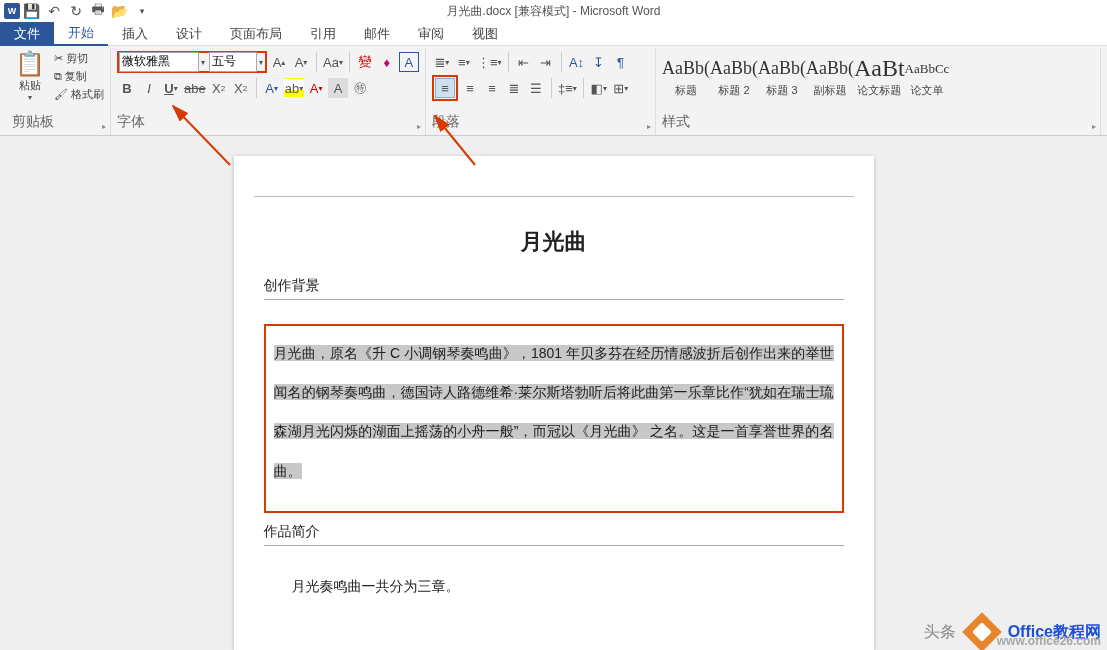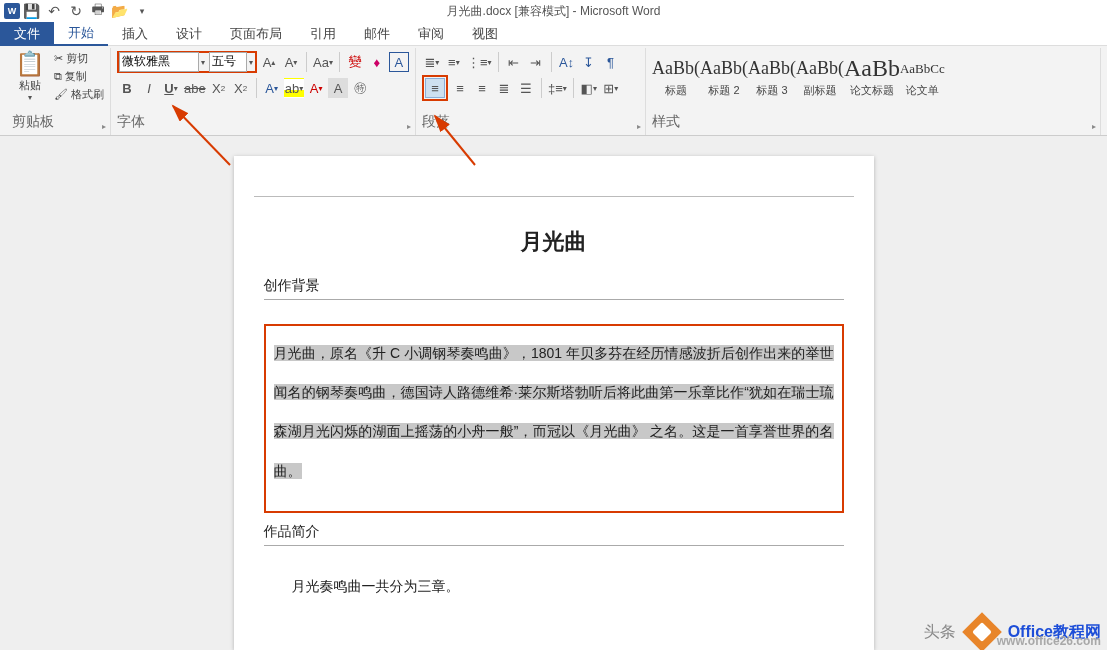--- a/index.html
+++ b/index.html
@@ -32,21 +32,21 @@
 .clipboard-paste { width: 36px; height: 50px; display: flex; flex-direction: column; align-items: center; justify-content: flex-start; cursor: pointer; }
 .clipboard-paste .icon { font-size: 24px; color:#e8a33d;}
 .clipboard-paste .label { font-size: 11px; color: #444; }
 .clipboard-small { display:flex; flex-direction:column; gap:1px; margin-left:4px;}
 .clipboard-small .cb-item { display:flex; align-items:center; gap:3px; font-size:11px; color:#444; height:17px; cursor:pointer;}
 
 
 .font-box { border: 2px solid #d83b01; display: flex; align-items: center; height: 22px; }
 .font-box select, .font-box .sel { border: 1px solid #aaa; font-size: 12px; height: 20px; background:#fff; padding:0 2px;}
 .font-name { width: 80px; }
-.font-size { width: 38px; margin-left:2px;}
+.font-size { width: 48px; margin-left:2px;}
 .drop { font-size:8px; padding:0 2px; color:#555; cursor:pointer;}
 
 .btn.active-center{ background:#cde0f0; border:1px solid #8aaed8;}
 .center-hlt{ border:2px solid #d83b01; padding:1px;}
 
 
 .styles-group { flex: 1; }
 .style-gallery { display: flex; align-items:center; height:52px;}
 .style-item { text-align: center; cursor:pointer; font-size:11px; color:#444; }
 .style-preview { font-family: "Times New Roman", serif; color:#333; font-size:18px; height:28px; display:flex; align-items:center; justify-content:center;}
@@ -219,21 +219,21 @@
           </div>
         <div class="style-item">
             <div class="style-preview">AaBb(</div>
             <div>标题 3</div>
           </div>
         <div class="style-item">
             <div class="style-preview">AaBb(</div>
             <div>副标题</div>
           </div>
         <div class="style-item">
-            <div class="style-preview big">AaBb</div>
+            <div class="style-preview big">AaBt</div>
             <div>论文标题</div>
           </div>
         <div class="style-item">
             <div class="style-preview" style="font-size:13px;">AaBbCc</div>
             <div>论文单</div>
           </div>
       </div>
     </div>
     <div class="group-label">样式</div>
   </div>

